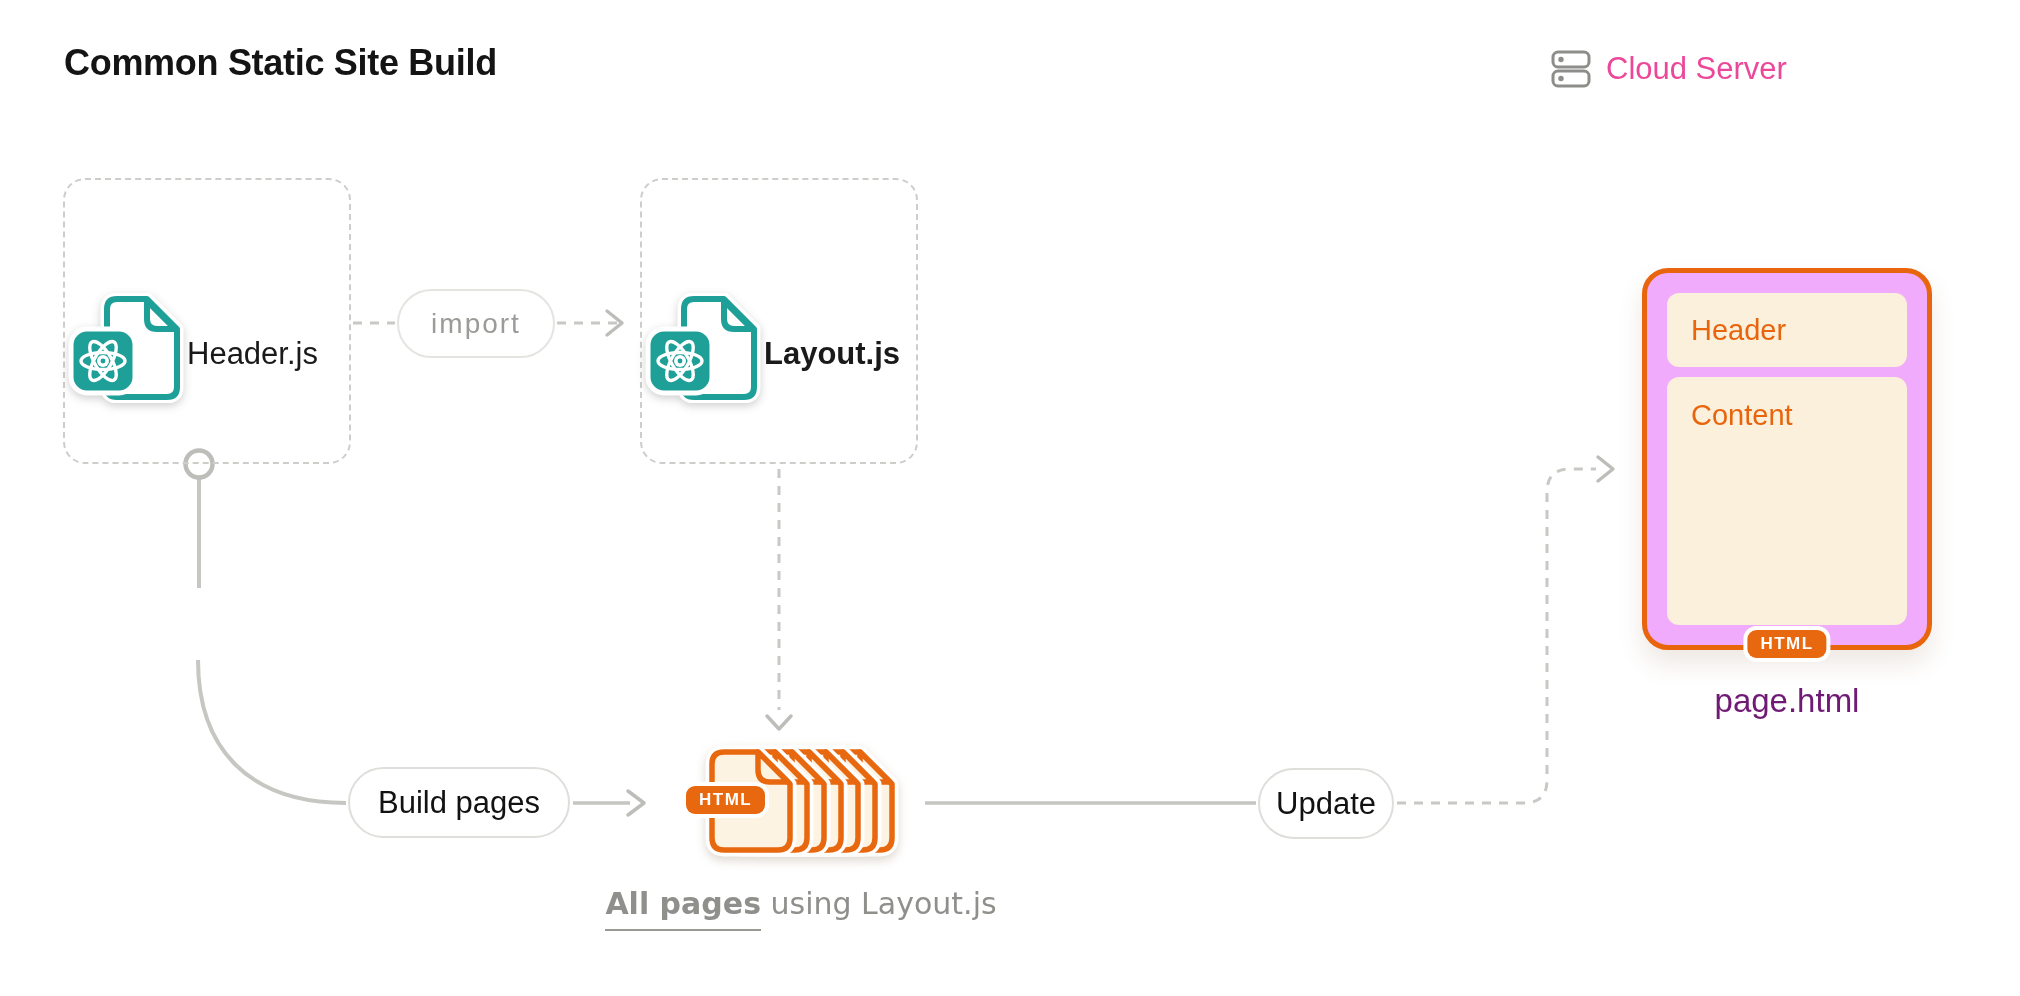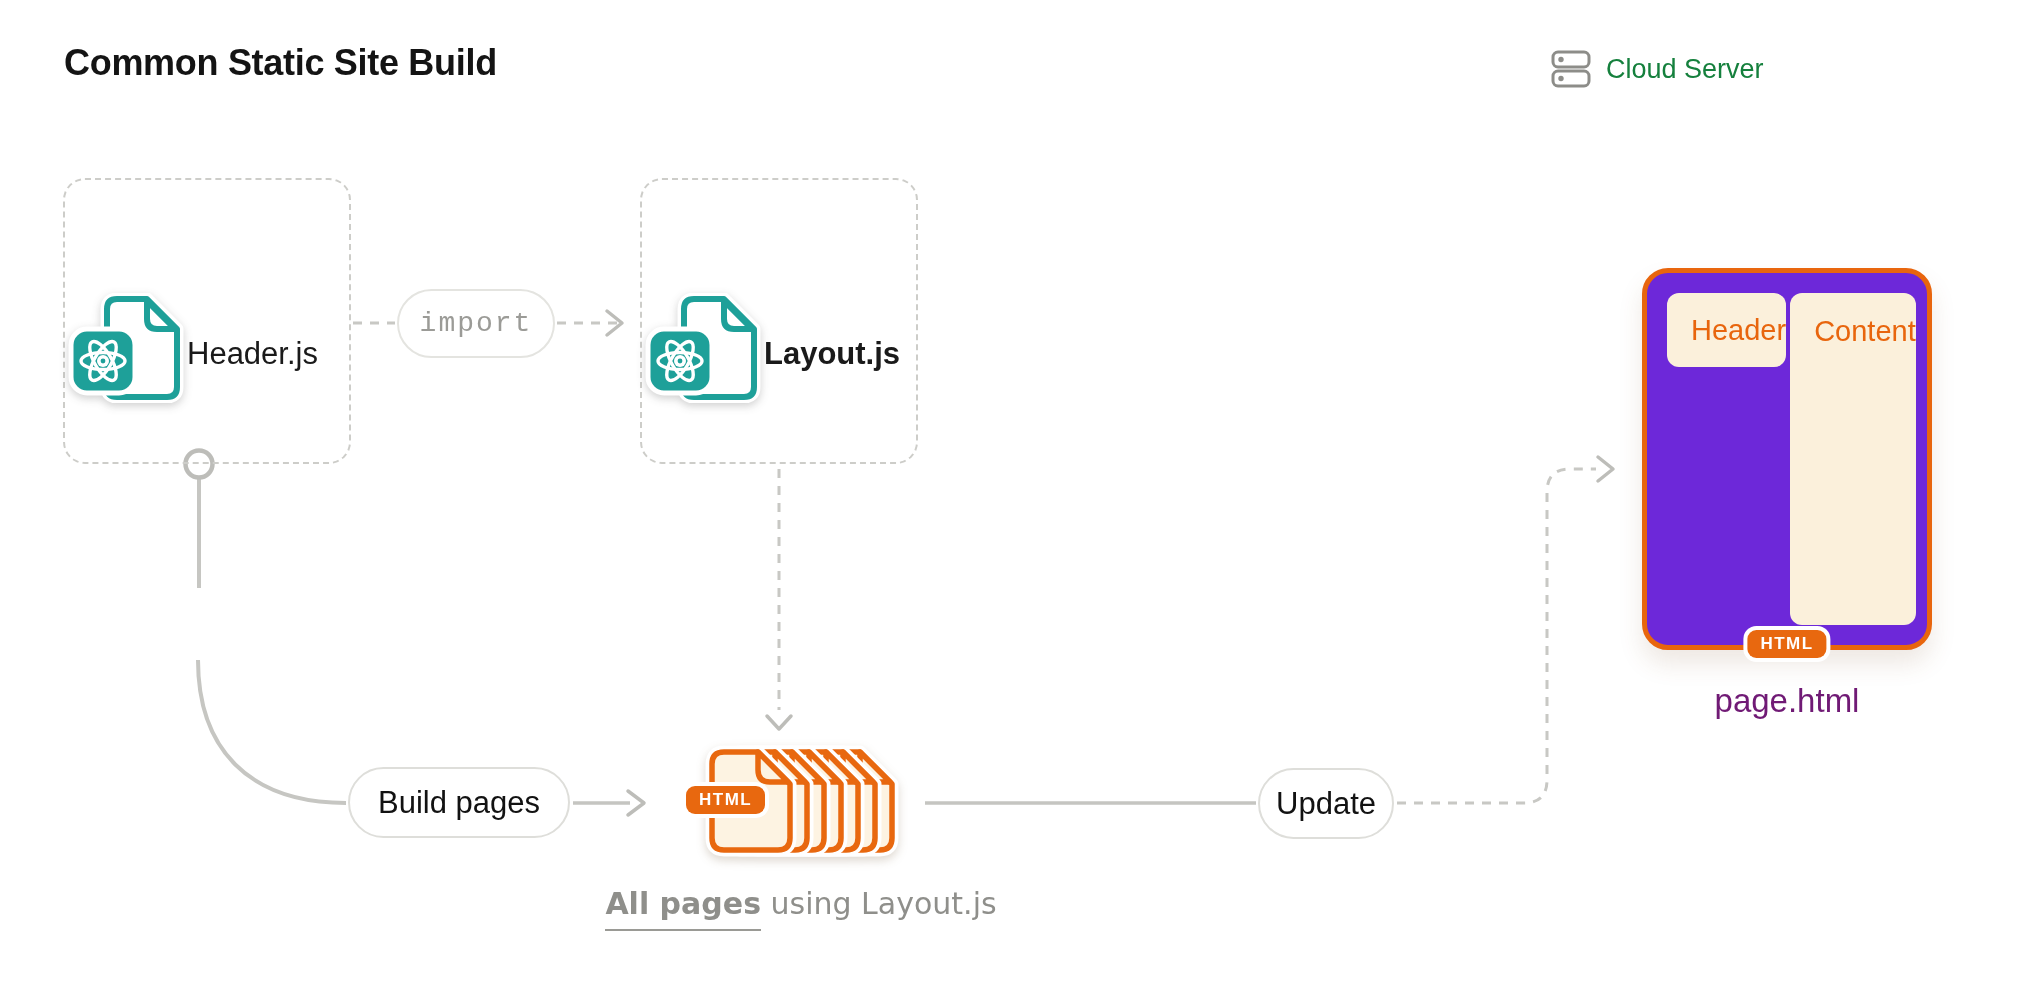--- a/index.html
+++ b/index.html
@@ -5,63 +5,63 @@
   html,body{margin:0;padding:0;background:#fff;}
   #stage{
     position:relative;width:2020px;height:996px;background:#ffffff;overflow:hidden;
     font-family:"Liberation Sans",sans-serif;
   }
   .abs{position:absolute;}
 
   
   .title{left:64px;top:42px;font-size:36px;font-weight:700;color:#141414;letter-spacing:-.3px;}
   .cloud{left:1550px;top:48px;display:flex;align-items:center;gap:14px;color:#8f8f8b;}
-  .cloud-label{font-size:27px;font-weight:500;color:#15803d;}
+  .cloud-label{font-size:31px;font-weight:500;color:#ec4899;}
 
   
   .dashed-box{
     border:2px dashed #cdcdc9;border-radius:22px;background:transparent;
     display:flex;flex-direction:row;align-items:center;padding-top:54px;box-sizing:border-box;
   }
   .box-header{left:63px;top:178px;width:288px;height:286px;}
   .box-layout{left:640px;top:178px;width:278px;height:286px;font-weight:bold;}
   .file-label{margin-top:12px;font-size:31px;color:#1a1a1a;}
 
   .react-icon{filter:drop-shadow(0 3px 4px rgba(40,40,40,.22));}
 
   
   .pill{
     background:#fff;border:2.5px solid #dededa;border-radius:40px;
     display:flex;align-items:center;justify-content:center;box-sizing:border-box;
     font-size:31px;color:#121212;
   }
   .pill-import{left:397px;top:289px;width:158px;height:69px;border-color:#e4e4e0;
-    font-family:Liberation Mono, monospace;font-size:28px;color:#9b9b97;letter-spacing:2px;}
+    font-family:Liberation Sans, sans-serif;font-size:28px;color:#9b9b97;letter-spacing:2px;}
   .pill-update{left:110px;top:588px;width:176px;height:71px;}
   .pill-build{left:348px;top:767px;width:222px;height:71px;}
   .pill-deploy{left:1258px;top:768px;width:136px;height:71px;}
 
   
   .stack-svg{left:700px;top:740px;filter:drop-shadow(0 4px 5px rgba(90,60,20,.20));}
   .html-badge{
     background:#e8680f;color:#fff;font-weight:700;font-size:17px;letter-spacing:1.5px;
     border-radius:9px;padding:4px 13px;box-shadow:0 0 0 4px #fff;line-height:1.2;
   }
   .stack-badge{left:686px;top:786px;}
 
   .caption{left:551px;top:886px;width:500px;text-align:center;
     font-family:"DejaVu Sans",sans-serif;font-size:30px;color:#8f8f8b;}
   .caption b{font-weight:700;border-bottom:2.5px solid #9a9a95;padding-bottom:8px;}
 
   
   .preview{
     left:1642px;top:268px;width:290px;height:382px;box-sizing:border-box;
-    background:#6d28d9;border:5px solid #e8650d;border-radius:26px;
+    background:#f0abfc;border:5px solid #e8650d;border-radius:26px;
     box-shadow:0 14px 24px rgba(120,80,40,.13);
-    display:flex;gap:4px;padding:20px;
+    display:flex;flex-direction:column;gap:10px;padding:20px;
   }
   .preview-block{background:#fbf0db;border-radius:12px;color:#e8650d;font-size:29px;}
   .preview-header{height:74px;flex:0 0 auto;display:flex;align-items:center;padding-left:24px;}
   .preview-content{flex:1 1 auto;padding:22px 0 0 24px;box-sizing:border-box;}
   .preview-badge{left:50%;transform:translateX(-50%);bottom:-13px;position:absolute;}
   .filename{left:1642px;top:682px;width:290px;text-align:center;font-size:33px;color:#701a75;}
 
   svg{display:block;}
 </style>
 </head>

